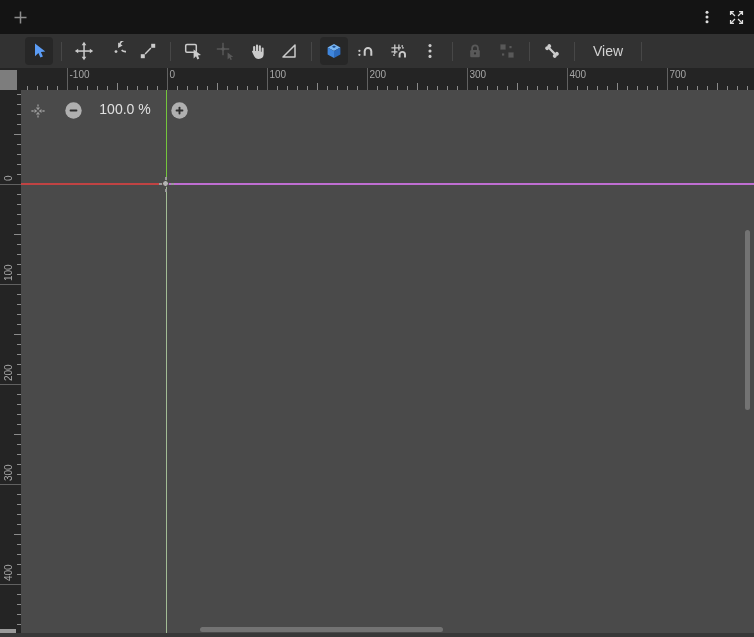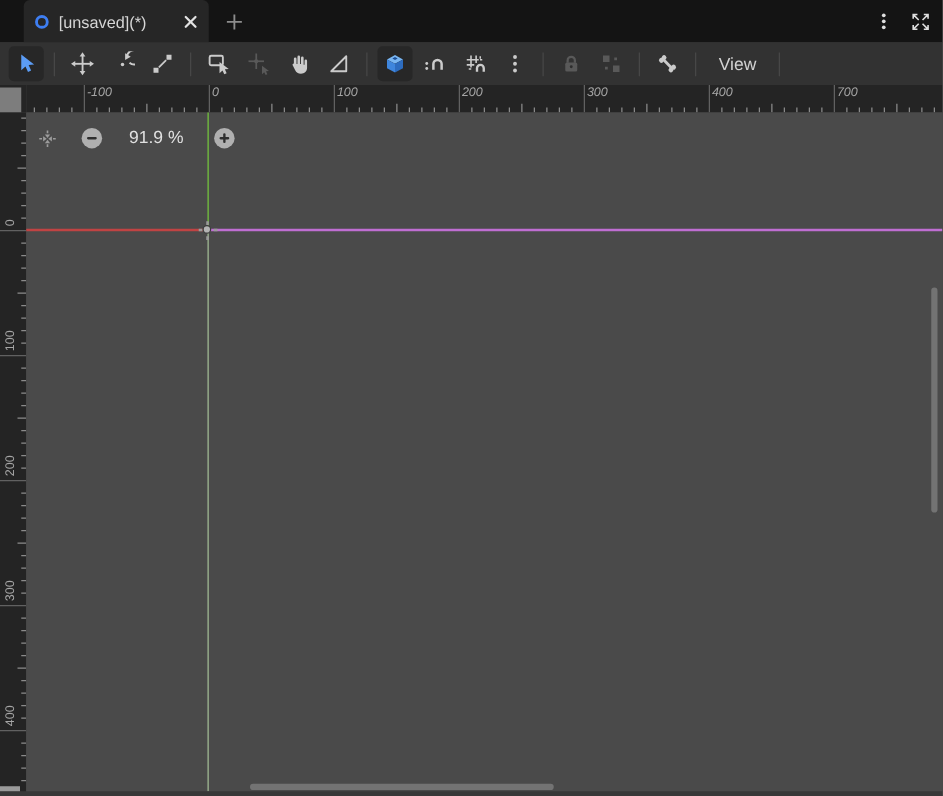--- a/index.html
+++ b/index.html
@@ -11,21 +11,21 @@
   #tabbar{position:absolute;left:0;top:0;width:754px;height:34px;background:#141414;display:flex;align-items:stretch;}
   .tab{margin-left:19px;width:148px;background:#262626;display:flex;align-items:center;padding:0 8px;border-radius:5px 5px 0 0;box-sizing:border-box;}
   .tab-ic{display:flex;margin-right:7px;}
   .tab-title{font-size:13px;color:#d6d6d6;flex:1;white-space:nowrap;overflow:hidden;}
   .ghost-btn{background:none;border:none;padding:0;display:flex;align-items:center;justify-content:center;cursor:pointer;}
   .tab-close{margin-left:4px;}
   .newtab{margin-left:13px;align-self:center;}
   .tb-right{margin-left:auto;display:flex;align-items:center;gap:13px;padding-right:9px;}
 
   
-  #toolbar{position:absolute;left:0;top:34px;width:754px;height:34px;background:#323232;display:flex;align-items:center;padding-left:5px;box-sizing:border-box;}
+  #toolbar{position:absolute;left:0;top:34px;width:754px;height:34px;background:#323232;display:flex;align-items:center;padding-left:23px;box-sizing:border-box;}
   #tools{display:flex;align-items:center;}
   .tbtn{width:28px;height:28px;margin:0 2px;display:flex;align-items:center;justify-content:center;background:transparent;border:none;border-radius:4px;color:#cbcbcb;padding:0;cursor:pointer;}
   .tbtn.active{background:#272727;}
   .tbtn.disabled{color:#595959;}
   .tbtn .icn{display:flex;}
   .tsep{width:1px;height:19px;background:#474747;margin:0 6px;flex:none;}
   .view-btn{background:none;border:none;color:#d2d2d2;font-size:14px;padding:0 12px;font-family:inherit;cursor:pointer;}
 
   
   #corner{position:absolute;left:0;top:68px;width:21px;height:22px;background:#242424;}
@@ -51,33 +51,20 @@
   #hscroll{position:absolute;left:200px;top:627px;width:243px;height:5px;border-radius:3px;background:#737373;cursor:pointer;}
   #bottomstrip{position:absolute;left:0;top:633px;width:754px;height:4px;background:#383838;}
   #scrollcorner{position:absolute;left:0;top:629px;width:16px;height:4px;background:#9a9a9a;}
 </style>
 </head>
 <body>
 
 <div id="app">
 
   <div id="tabbar" style="background: rgb(20, 20, 20);">
-    <div class="tab" style="background: rgb(38, 38, 38);">
-      <span class="tab-ic">
-        <svg width="13" height="13" viewBox="0 0 13 13">
-            <circle cx="6.5" cy="6.5" r="4.3" fill="none" stroke="#3e7ef2" stroke-width="2.3"></circle>
-          </svg>
-      </span>
-      <span class="tab-title">[unsaved](*)</span>
-      <button class="ghost-btn tab-close">
-        <svg width="13" height="13" viewBox="0 0 13 13">
-            <path d="M2.6 2.6 L10.4 10.4 M10.4 2.6 L2.6 10.4" stroke="#e2e2e2" stroke-width="1.8" stroke-linecap="round"></path>
-          </svg>
-      </button>
-    </div>
     <button class="ghost-btn newtab">
       <svg width="15" height="15" viewBox="0 0 15 15">
           <path d="M7.5 1.5 V13.5 M1.5 7.5 H13.5" stroke="#8d8d8d" stroke-width="1.5"></path>
         </svg>
     </button>
     <div class="tb-right">
       <button class="ghost-btn">
         <svg width="16" height="16" viewBox="0 0 16 16">
             <g fill="#dedede">
               <circle cx="8" cy="3.2" r="1.5"></circle>
@@ -255,21 +242,21 @@
         </button>
         <span class="tsep"></span>
       </div>
     <button class="view-btn">View</button>
     <span class="tsep"></span>
   </div>
 
   <div id="corner" style="background: rgb(36, 36, 36);">
       <div id="corner-sq"></div>
     </div>
-  <div id="hruler" style="background: rgb(36, 36, 36); font-style: italic;">
+  <div id="hruler" style="background: rgb(36, 36, 36);">
       <div class="htick" style="left: 5.5px; height: 4px;"></div>
       <div class="htick" style="left: 15.5px; height: 4px;"></div>
       <div class="htick" style="left: 25.5px; height: 4px;"></div>
       <div class="htick" style="left: 35.5px; height: 4px;"></div>
       <div class="htick major" style="left: 45.5px;"></div>
       <div class="hlabel" style="left: 48.5px;">-100</div>
       <div class="htick" style="left: 55.5px; height: 4px;"></div>
       <div class="htick" style="left: 65.5px; height: 4px;"></div>
       <div class="htick" style="left: 75.5px; height: 4px;"></div>
       <div class="htick" style="left: 85.5px; height: 4px;"></div>
@@ -433,21 +420,21 @@
           <path d="M9 2.4 V4.6 M9 13.4 V15.6 M2.4 9 H4.6 M13.4 9 H15.6"></path>
         </g>
     </svg>
   </button>
   <button class="ghost-btn zoomctl" style="left:64px;top:101px;">
     <svg width="19" height="19" viewBox="0 0 19 19">
         <circle cx="9.5" cy="9.5" r="8.2" fill="#b0b0b0"></circle>
         <rect x="5.6" y="8.6" width="7.8" height="1.9" rx="0.9" fill="#2f2f2f"></rect>
       </svg>
   </button>
-  <div id="zoom-label">91.9 %</div>
+  <div id="zoom-label">100.0 %</div>
   <button class="ghost-btn zoomctl" style="left:170px;top:101px;">
     <svg width="19" height="19" viewBox="0 0 19 19">
         <circle cx="9.5" cy="9.5" r="8.2" fill="#b0b0b0"></circle>
         <rect x="5.6" y="8.6" width="7.8" height="1.9" rx="0.9" fill="#2f2f2f"></rect>
         <rect x="8.55" y="5.65" width="1.9" height="7.8" rx="0.9" fill="#2f2f2f"></rect>
       </svg>
   </button>
 
   <div id="vscroll" style="top: 230px; height: 180px;"></div>
   <div id="hscroll" style="left: 200px; width: 243px;"></div>

